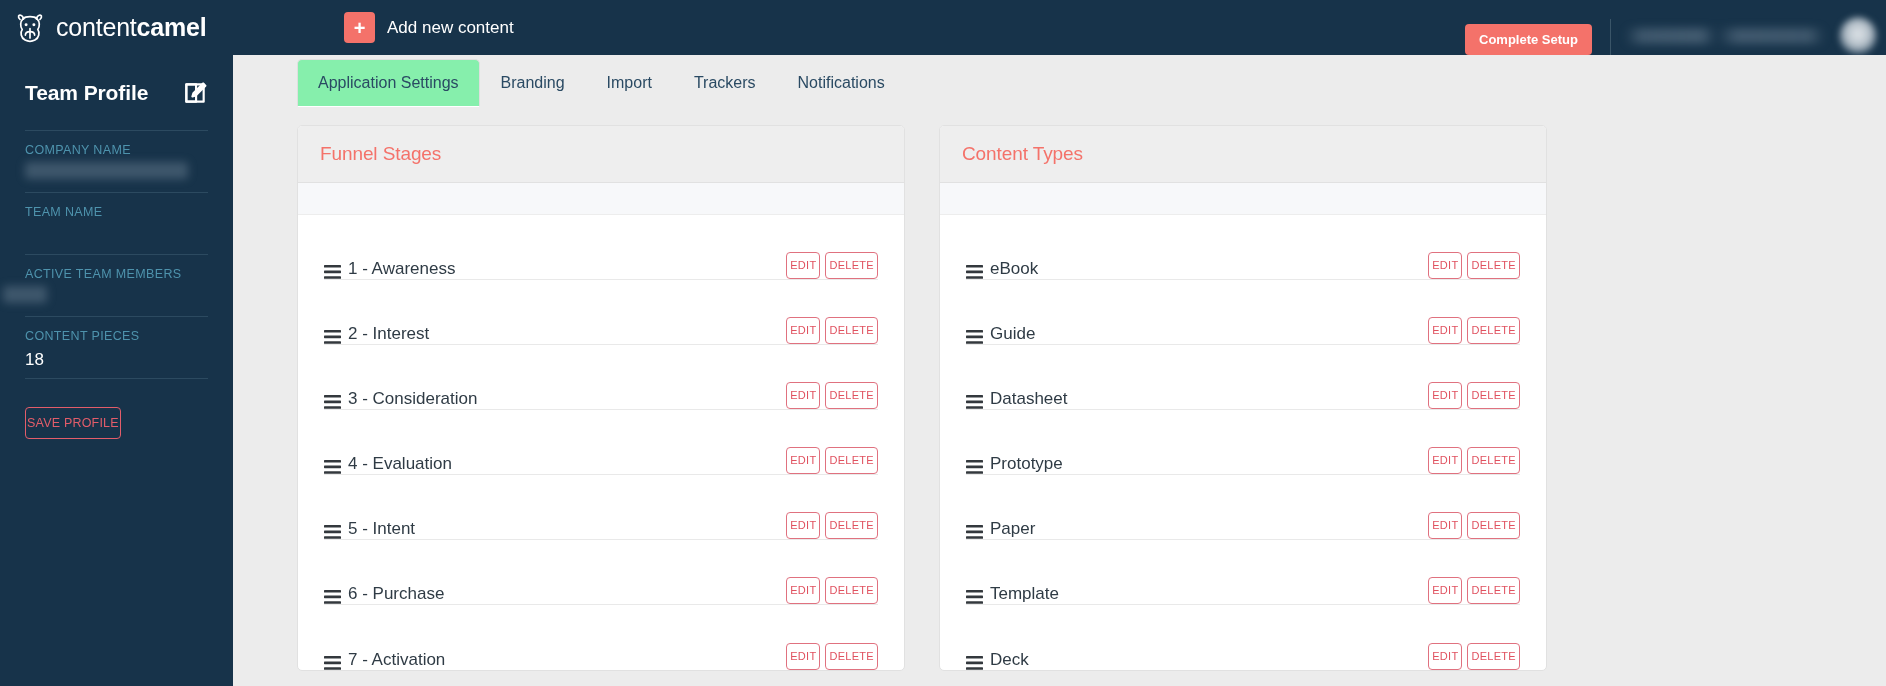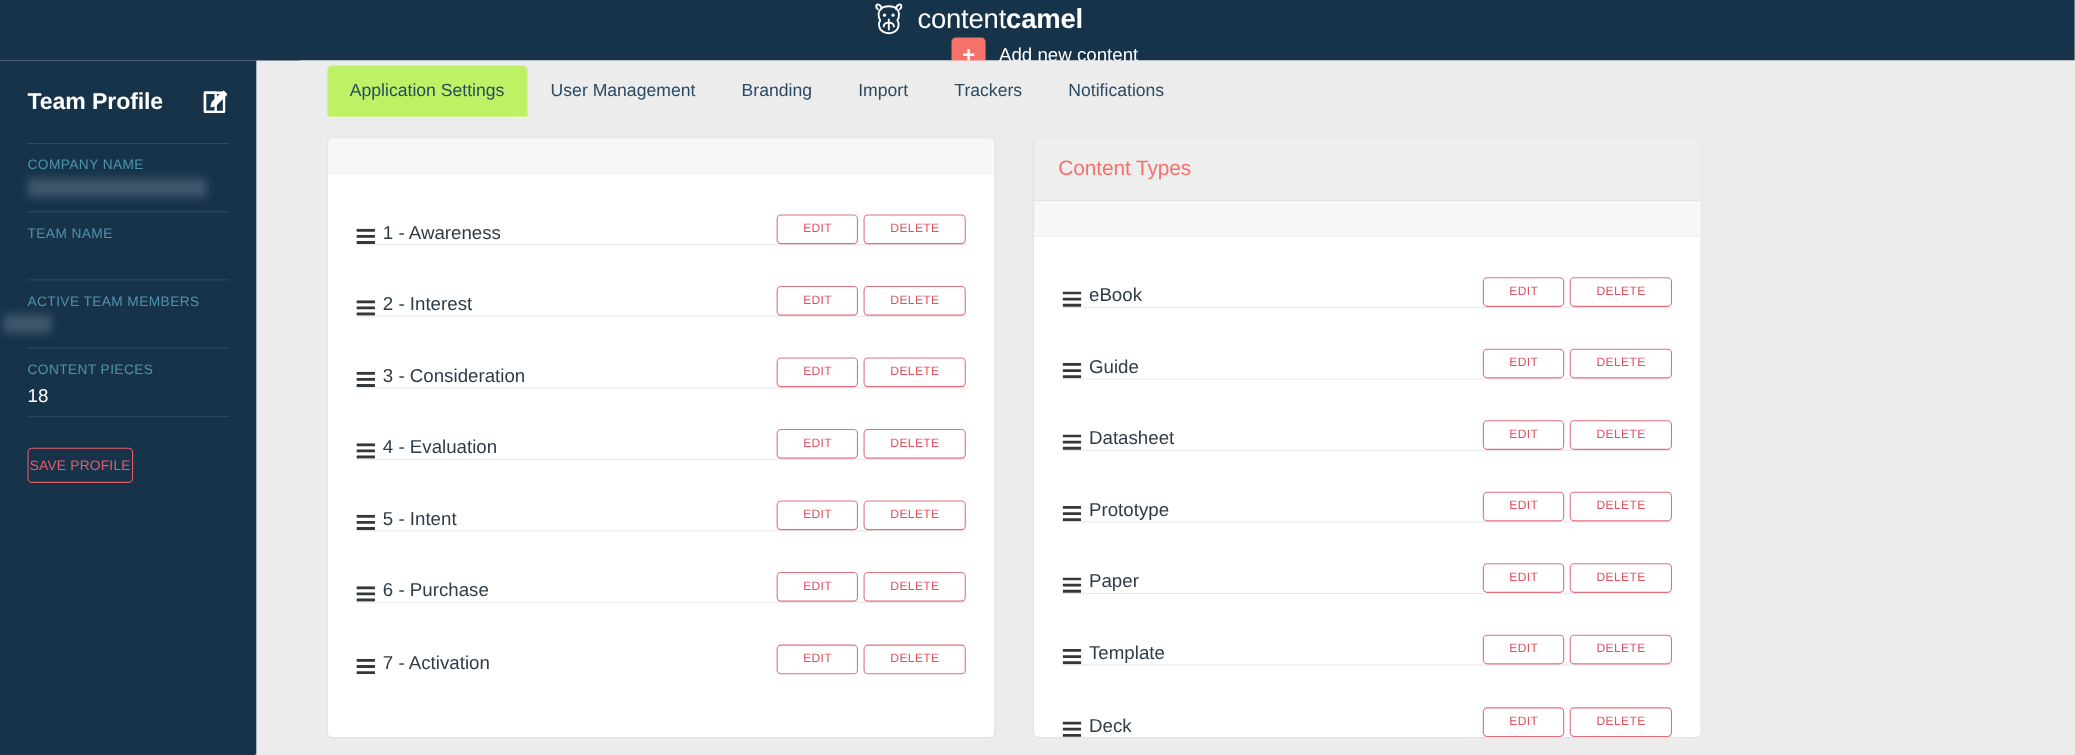--- a/index.html
+++ b/index.html
@@ -15,21 +15,20 @@
 
   
   .navbar {
     position: absolute;
     top: 0; left: 0;
     width: 1886px;
     height: 55px;
     background: #17334a;
     display: flex;
     align-items: center;
-    flex-direction: column;
   }
   .brand {
     display: flex;
     align-items: center;
     gap: 9px;
     padding-left: 13px;
     width: 330px;
   }
   .brand-logo { width: 34px; height: 34px; flex: 0 0 34px; }
   .brand-text {
@@ -211,21 +210,21 @@
     height: 48px;
     display: flex;
     align-items: center;
     cursor: pointer;
     white-space: nowrap;
     border: 1px solid transparent;
     border-radius: 5px 5px 0 0;
     position: relative;
   }
   .tab.active {
-    background: #bef264;
+    background: #86efac;
     border-color: #dfdfdf;
     border-bottom-color: #ffffff;
     color: #2a4a63;
   }
 
   .cards-row {
     display: flex;
     gap: 34px;
     padding: 18px 24px 0 24px;
   }
@@ -277,21 +276,21 @@
     gap: 5px;
   }
   .btn-sm {
     background: #ffffff;
     border: 1px solid #e0717f;
     color: #e0515f;
     border-radius: 4px;
     font-family: "Liberation Sans", sans-serif;
     font-size: 11px;
     letter-spacing: 0.3px;
-    padding: 7px 23px;
+    padding: 7px 3px;
     cursor: pointer;
     text-transform: uppercase;
     line-height: 1;
   }
 </style>
 </head>
 <body>
 
 <div class="navbar">
 
@@ -368,30 +367,32 @@
       <button class="save-profile">SAVE PROFILE</button>
     </div>
 
   </div>
 </div>
 
 <div class="main">
 
   <div class="tabbar">
     <div class="tab active">Application Settings</div>
-    <div class="tab">User Management</div>
     <div class="tab">Branding</div>
     <div class="tab">Import</div>
     <div class="tab">Trackers</div>
     <div class="tab">Notifications</div>
   </div>
 
   <div class="cards-row">
 
     <div class="card">
+      <div class="card-header">
+        <span class="card-title">Funnel Stages</span>
+      </div>
       <div class="card-spacer"></div>
       <div class="list" id="funnel-list">
           <div class="list-item">
             <span class="drag-handle"><svg viewBox="0 0 17 14" width="17" height="14">
                 <rect x="0" y="0" width="17" height="2.6" rx="0.6" fill="#33383d"></rect>
                 <rect x="0" y="5.6" width="17" height="2.6" rx="0.6" fill="#33383d"></rect>
                 <rect x="0" y="11.2" width="17" height="2.6" rx="0.6" fill="#33383d"></rect>
               </svg></span>
             <span class="item-label">1 - Awareness</span>
             <div class="item-actions">

